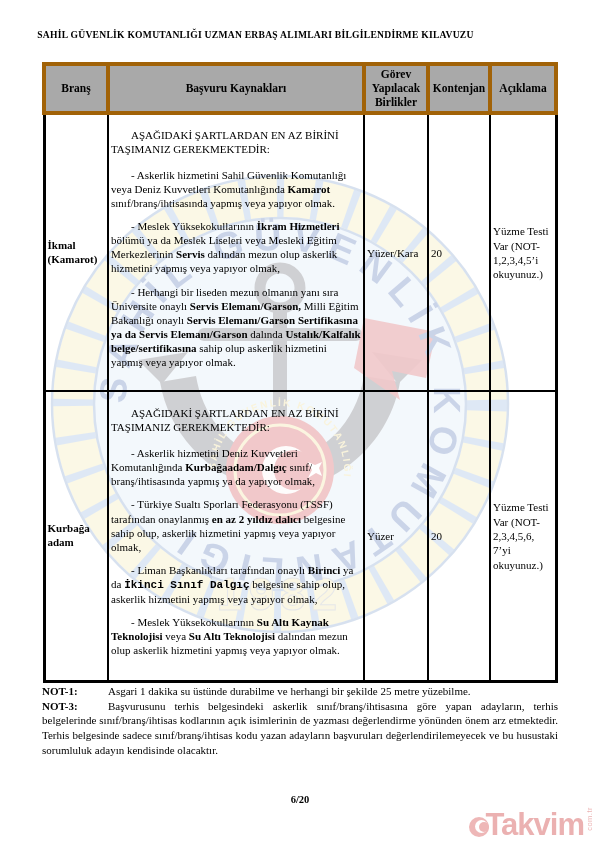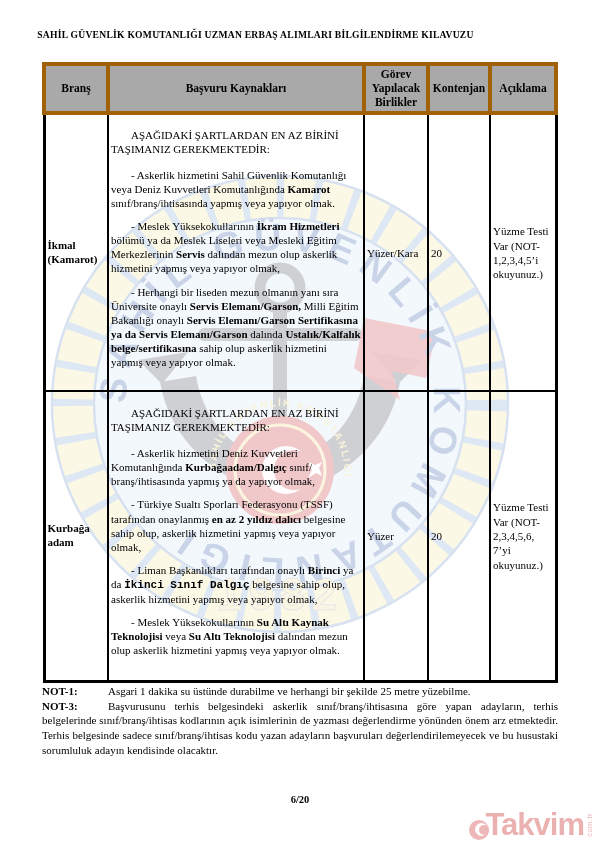--- a/index.html
+++ b/index.html
@@ -52,21 +52,21 @@
   }
   .notes p{margin:0;}
   .note-label{font-weight:bold;display:inline-block;min-width:66px;}
   .page-number{
     position:absolute;left:0;top:794px;width:600px;z-index:1;
     text-align:center;font-weight:bold;font-size:10.5px;
   }
   
   .takvim{
     position:absolute;right:6px;bottom:6px;z-index:2;
-    display:flex;align-items:center;opacity:.42;
+    display:flex;align-items:flex-start;opacity:.42;
   }
   .takvim-icon{
     width:20px;height:20px;border-radius:50%;
     background:#d85555;position:relative;margin-right:-4px;margin-top:10px;
   }
   .takvim-icon::after{
     content:"";position:absolute;left:6px;top:3px;width:13px;height:13px;
     border-radius:50%;background:#fff;
   }
   .takvim-icon::before{

